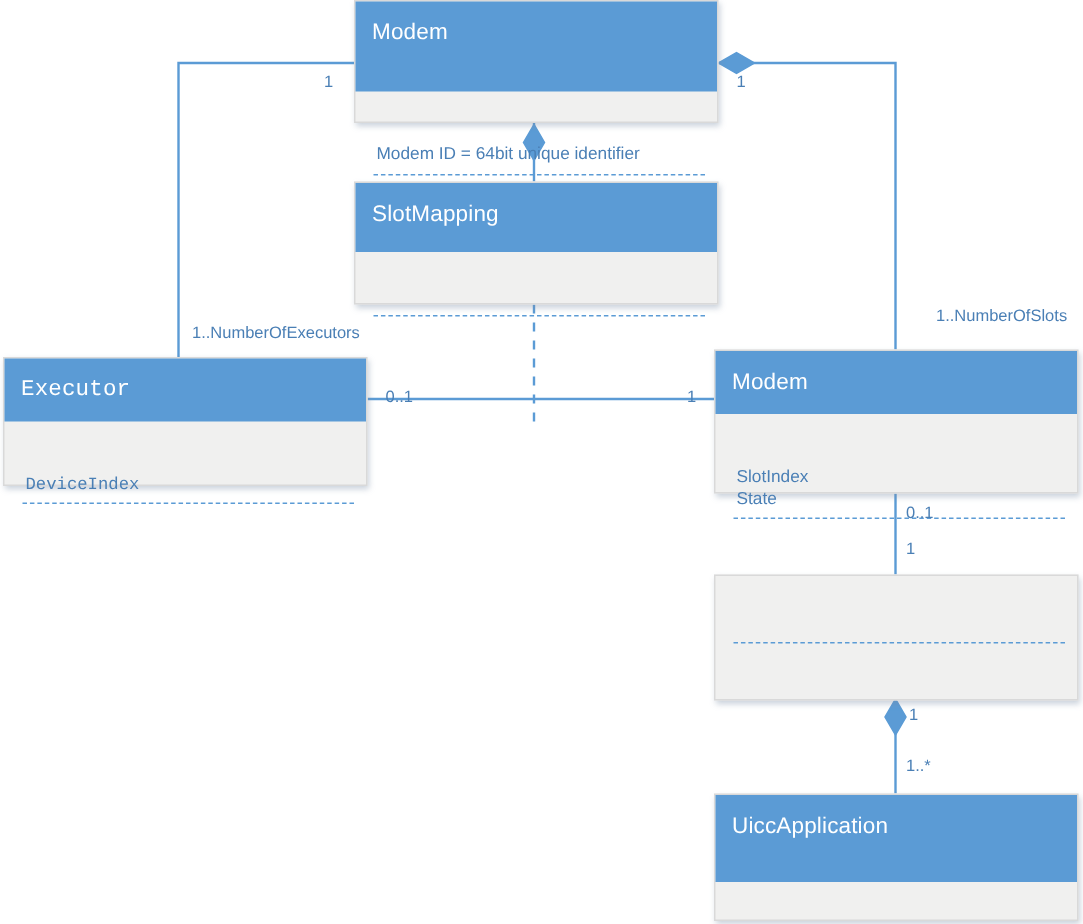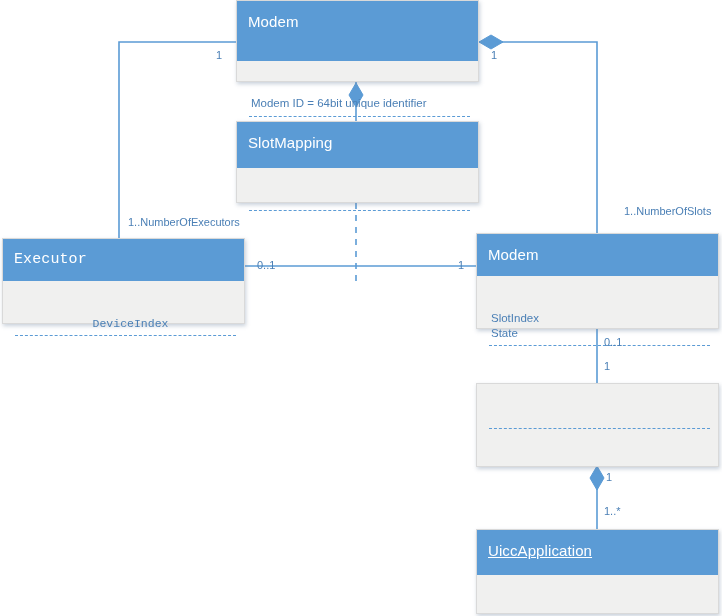--- a/index.html
+++ b/index.html
@@ -120,21 +120,21 @@
 
   <div class="uml-class" style="left:236px; top:121px; width:243px; height:82px;">
     <div class="uml-header" style="height:46px;">SlotMapping</div>
     <div class="uml-body" style="height:36px;">
       <div class="uml-sep" style="top:14px;"></div>
     </div>
   </div>
 
   <div class="uml-class" style="left:2px; top:238px; width:243px; height:86px;font-family:Liberation Mono, monospace;">
     <div class="uml-header" style="height:42px;">Executor</div>
-    <div class="uml-body" style="height:42px;text-align:center;">
+    <div class="uml-body" style="height:42px;">
       <div class="uml-attr">DeviceIndex</div>
       <div class="uml-sep" style="top:26px;"></div>
     </div>
   </div>
 
   <div class="uml-class" style="left:476px; top:233px; width:243px; height:96px;">
     <div class="uml-header" style="height:42px;">Modem</div>
     <div class="uml-body" style="height:54px;">
       <div class="uml-attr">SlotIndex</div>
       <div class="uml-attr">State</div>
@@ -142,21 +142,21 @@
     </div>
   </div>
 
   <div class="uml-class" style="left:476px; top:383px; width:243px; height:84px;">
     <div class="uml-body" style="height:39px;">
       <div class="uml-sep" style="top:16px;"></div>
     </div>
   </div>
 
   <div class="uml-class" style="left:476px; top:529px; width:243px; height:85px;">
-    <div class="uml-header" style="height:45px;text-decoration:underline;">UiccApplication</div>
+    <div class="uml-header" style="height:58px;">UiccApplication</div>
     <div class="uml-body" style="height:40px;">
       <div class="uml-sep" style="top:16px;"></div>
     </div>
   </div>
 
   <span class="mult" style="left:216px; top:49px;">1</span>
 
   <span class="mult" style="left:491px; top:49px;">1</span>
 
   <span class="mult" style="left:128px; top:216px;">1..NumberOfExecutors</span>

